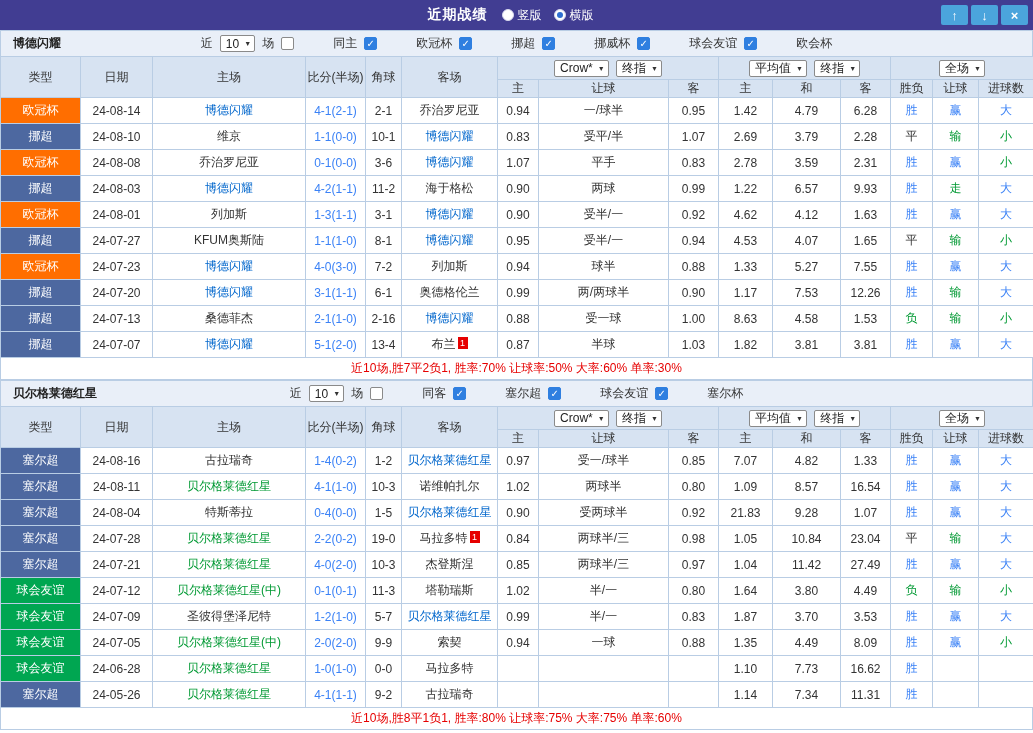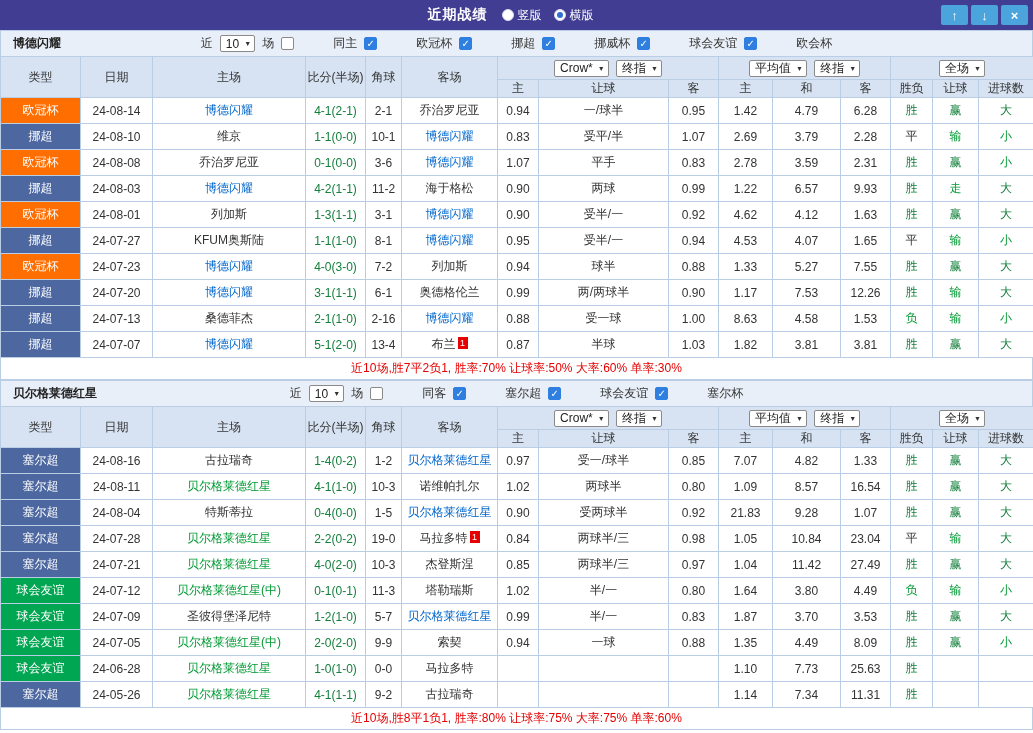--- a/index.html
+++ b/index.html
@@ -37,21 +37,21 @@
 
   
   table.grid{border-collapse:collapse;width:1033px;table-layout:fixed;}
   .grid th,.grid td{border:1px solid #b9cde4;text-align:center;font-size:12px;padding:0;white-space:nowrap;overflow:hidden;}
   .grid thead th{background:#d7e3f2;color:#333;font-weight:normal;}
   .hdr-top th{height:22px;}
   .hdr-sub th{height:16px;}
   .dd-cell .dd{margin:0 2px;vertical-align:middle;}
   tbody td{height:25px;background:#fff;}
   .c-type{color:#fff;}
-  .t-red{color:#15803d;}
+  .t-red{color:#3b82f6;}
   .t-green{color:#009933;}
   .t-blue{color:#0066cc;}
   .t-black{color:#333;}
   .c-home,.c-away{cursor:pointer;}
   .red-card{display:inline-block;background:#e60000;color:#fff;font-size:9px;line-height:12px;min-width:8px;padding:0 1px;margin-left:2px;vertical-align:2px;}
   .stats-footer{height:22px;border:1px solid #b9cde4;border-top:none;display:flex;align-items:center;justify-content:center;font-size:12px;color:#e60000;background:#fff;box-sizing:border-box;}
 </style>
 </head>
 <body>
 
@@ -616,21 +616,21 @@
     <td class="c-date">24-06-28</td>
     <td class="c-home t-green">贝尔格莱德红星</td>
     <td class="c-score t-red">1-0(1-0)</td>
     <td class="c-corner">0-0</td>
     <td class="c-away"><span class="away-text">马拉多特</span></td>
     <td class="c-odds"></td>
     <td class="c-odds"></td>
     <td class="c-odds"></td>
     <td class="c-odds">1.10</td>
     <td class="c-odds">7.73</td>
-    <td class="c-odds">25.63</td>
+    <td class="c-odds">16.62</td>
     <td class="c-res t-red">胜</td>
     <td class="c-res"></td>
     <td class="c-res"></td>
   </tr>
 
   <tr>
     <td class="c-type" style="background: rgb(77, 104, 160);">塞尔超</td>
     <td class="c-date">24-05-26</td>
     <td class="c-home t-green">贝尔格莱德红星</td>
     <td class="c-score t-red">4-1(1-1)</td>

